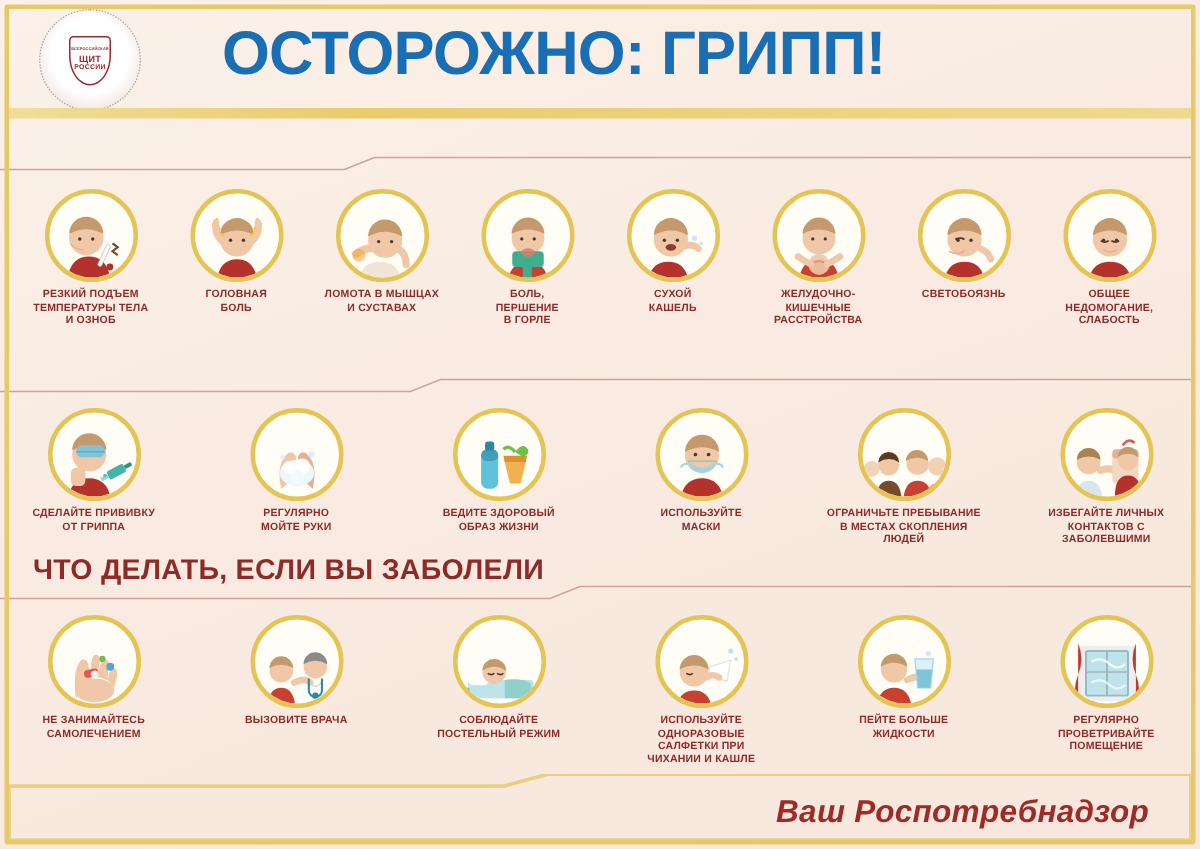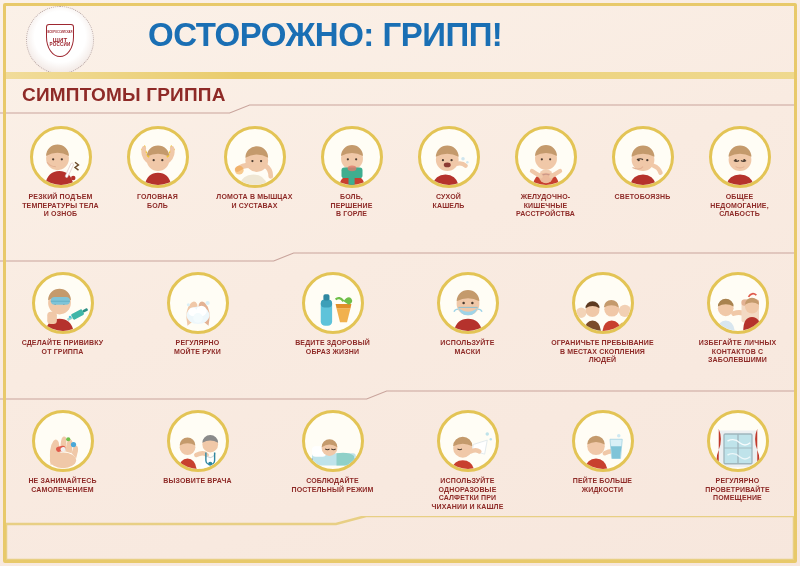--- a/index.html
+++ b/index.html
@@ -33,21 +33,21 @@
     border:1.6px solid #9e2730;
     border-radius:3px 3px 14px 14px/3px 3px 20px 20px;
     display:flex;flex-direction:column;align-items:center;justify-content:center;
     line-height:1;
   }
   .logo-top{font-size:2.6px;color:#9e2730;letter-spacing:.1px;margin-bottom:1.5px;font-weight:bold;}
   .logo-l1{font-size:6px;font-weight:bold;color:#9e2730;letter-spacing:.2px;}
   .logo-l2{font-size:4.6px;font-weight:bold;color:#9e2730;letter-spacing:.2px;margin-top:.5px;}
   .title{
     position:absolute;left:148px;top:6px;width:620px;
-    font-size:33px;font-weight:bold;color:#1a6fb4;
+    font-size:41px;font-weight:bold;color:#1a6fb4;
     letter-spacing:-0.5px;line-height:58px;
     font-family:"Liberation Sans","DejaVu Sans",sans-serif;
     white-space:nowrap;
   }
   .gold-strip{
     position:absolute;left:6px;right:6px;top:72px;height:7px;
     background:linear-gradient(90deg,#f1dc9a 0%,#e9cc6c 30%,#efd98f 100%);
   }
   
   .section{position:relative;}
@@ -105,21 +105,20 @@
         <div class="logo-l2">РОССИИ</div>
       </div>
     </div>
     <div class="title">ОСТОРОЖНО: ГРИПП!</div>
     <div class="gold-strip"></div>
   </div>
 
   <div id="sections">
       <div class="section" style="position: absolute; left: 0px; right: 0px; top: 84px;">
         <div class="sec-head">
-          <div class="sec-title">СИМПТОМЫ ГРИППА</div>
           <div class="sec-rule">
             <svg viewBox="0 0 794 10" preserveAspectRatio="none" aria-hidden="true">
               <path d="M0,9 L229.625,9 L249.625,1 L794,1" fill="none" stroke="#c9a49c" stroke-width="1.1"></path>
             </svg>
           </div>
         </div>
         <div class="row" style="position: absolute; left: 0px; right: 0px; top: 42px; gap: 11px;">
           <div class="cell" style="width: 86px;">
             <div class="circle" style="width: 62px; height: 62px;">
               <svg viewBox="0 0 64 56" preserveAspectRatio="xMidYMax meet" aria-hidden="true">
@@ -372,20 +371,21 @@
     <path d="M44,17 q4,-6 9,-2" stroke="#e05a4a" stroke-width="2" fill="none"></path>
               </svg>
             </div>
             <div class="cap">ИЗБЕГАЙТЕ ЛИЧНЫХ
 КОНТАКТОВ С ЗАБОЛЕВШИМИ</div>
           </div>
         </div>
       </div>
       <div class="section" style="position: absolute; left: 0px; right: 0px; top: 370px;">
         <div class="sec-head">
+          <div class="sec-title">ЧТО ДЕЛАТЬ, ЕСЛИ ВЫ ЗАБОЛЕЛИ</div>
           <div class="sec-rule">
             <svg viewBox="0 0 794 10" preserveAspectRatio="none" aria-hidden="true">
               <path d="M0,9 L366.65625,9 L386.65625,1 L794,1" fill="none" stroke="#c9a49c" stroke-width="1.1"></path>
             </svg>
           </div>
         </div>
         <div class="row" style="position: absolute; left: 0px; right: 0px; top: 40px; gap: 26px;">
           <div class="cell" style="width: 126px;">
             <div class="circle" style="width: 62px; height: 62px;">
               <svg viewBox="0 0 64 56" preserveAspectRatio="xMidYMax meet" aria-hidden="true">
@@ -488,15 +488,16 @@
         </div>
       </div>
     </div>
 
   <div class="footer">
     <div class="footer-band">
       <svg viewBox="0 0 788 44" preserveAspectRatio="none" aria-hidden="true">
         <path d="M0,8 L330,8 L360,0 L788,0 L788,44 L0,44 Z" fill="none" stroke="#e8cf84" stroke-width="2.5"></path>
       </svg>
     </div>
+    <div class="footer-text">Ваш Роспотребнадзор</div>
   </div>
 
 </div>
 
 </body></html>

